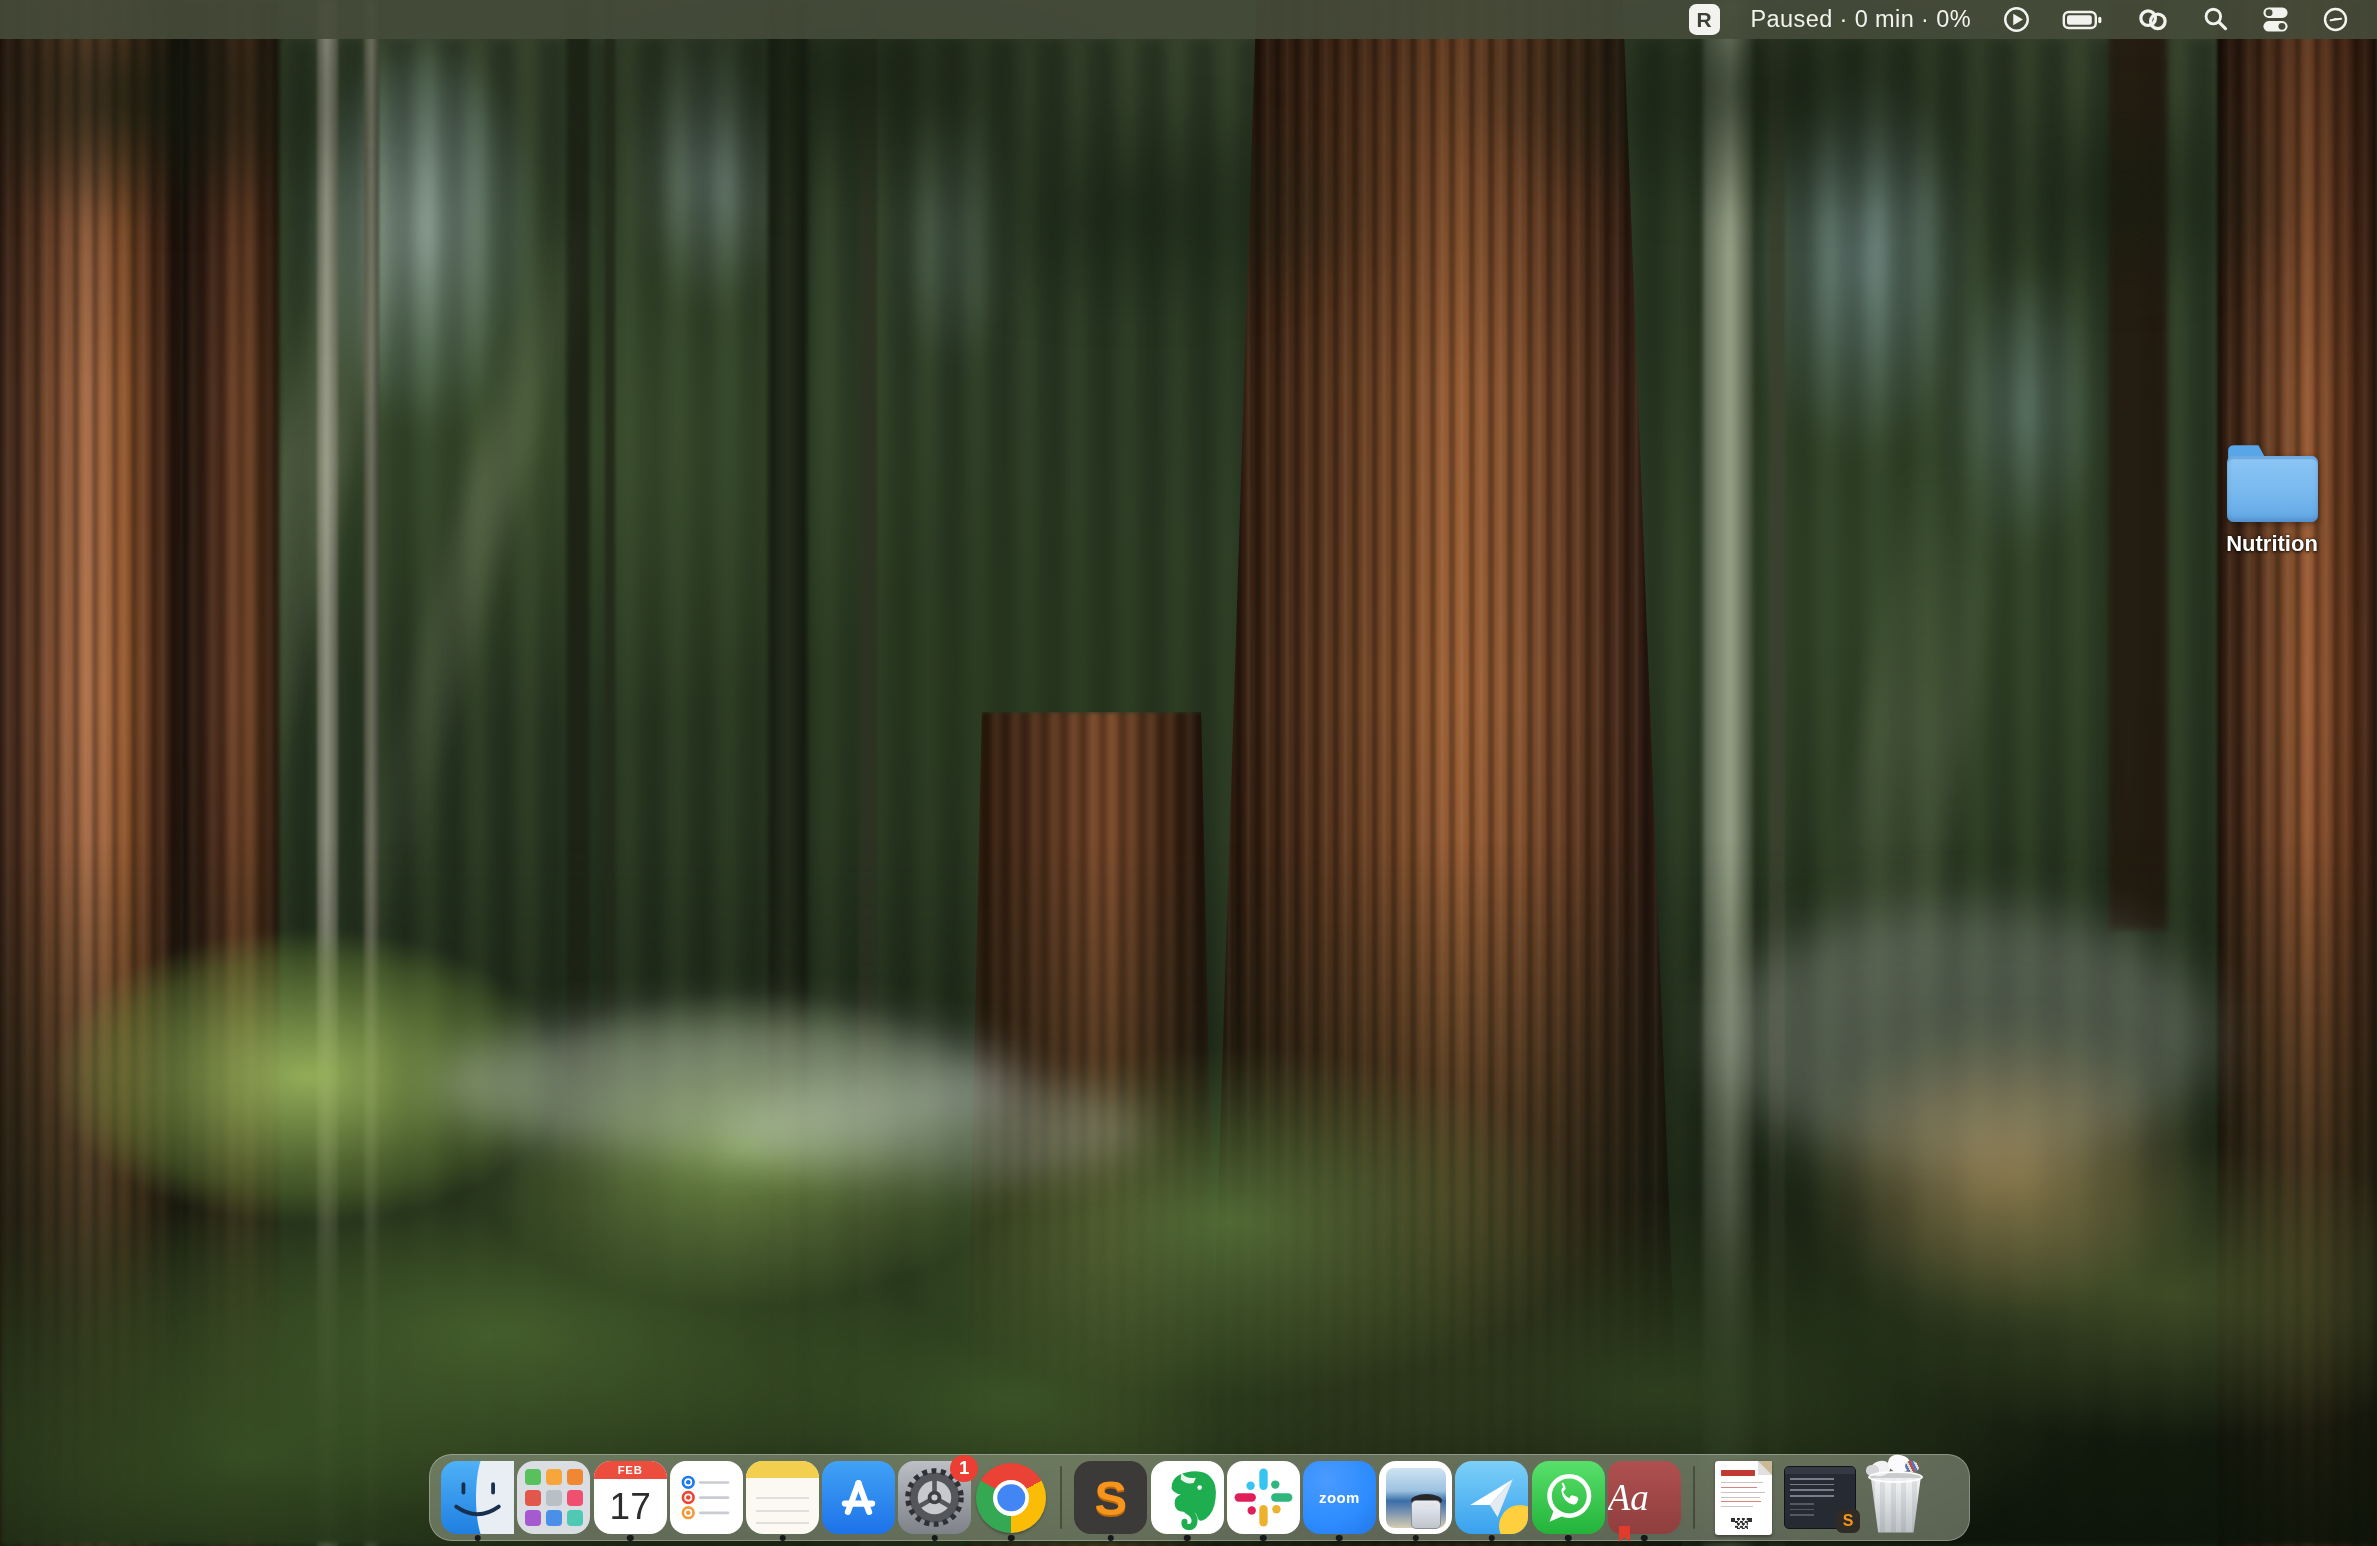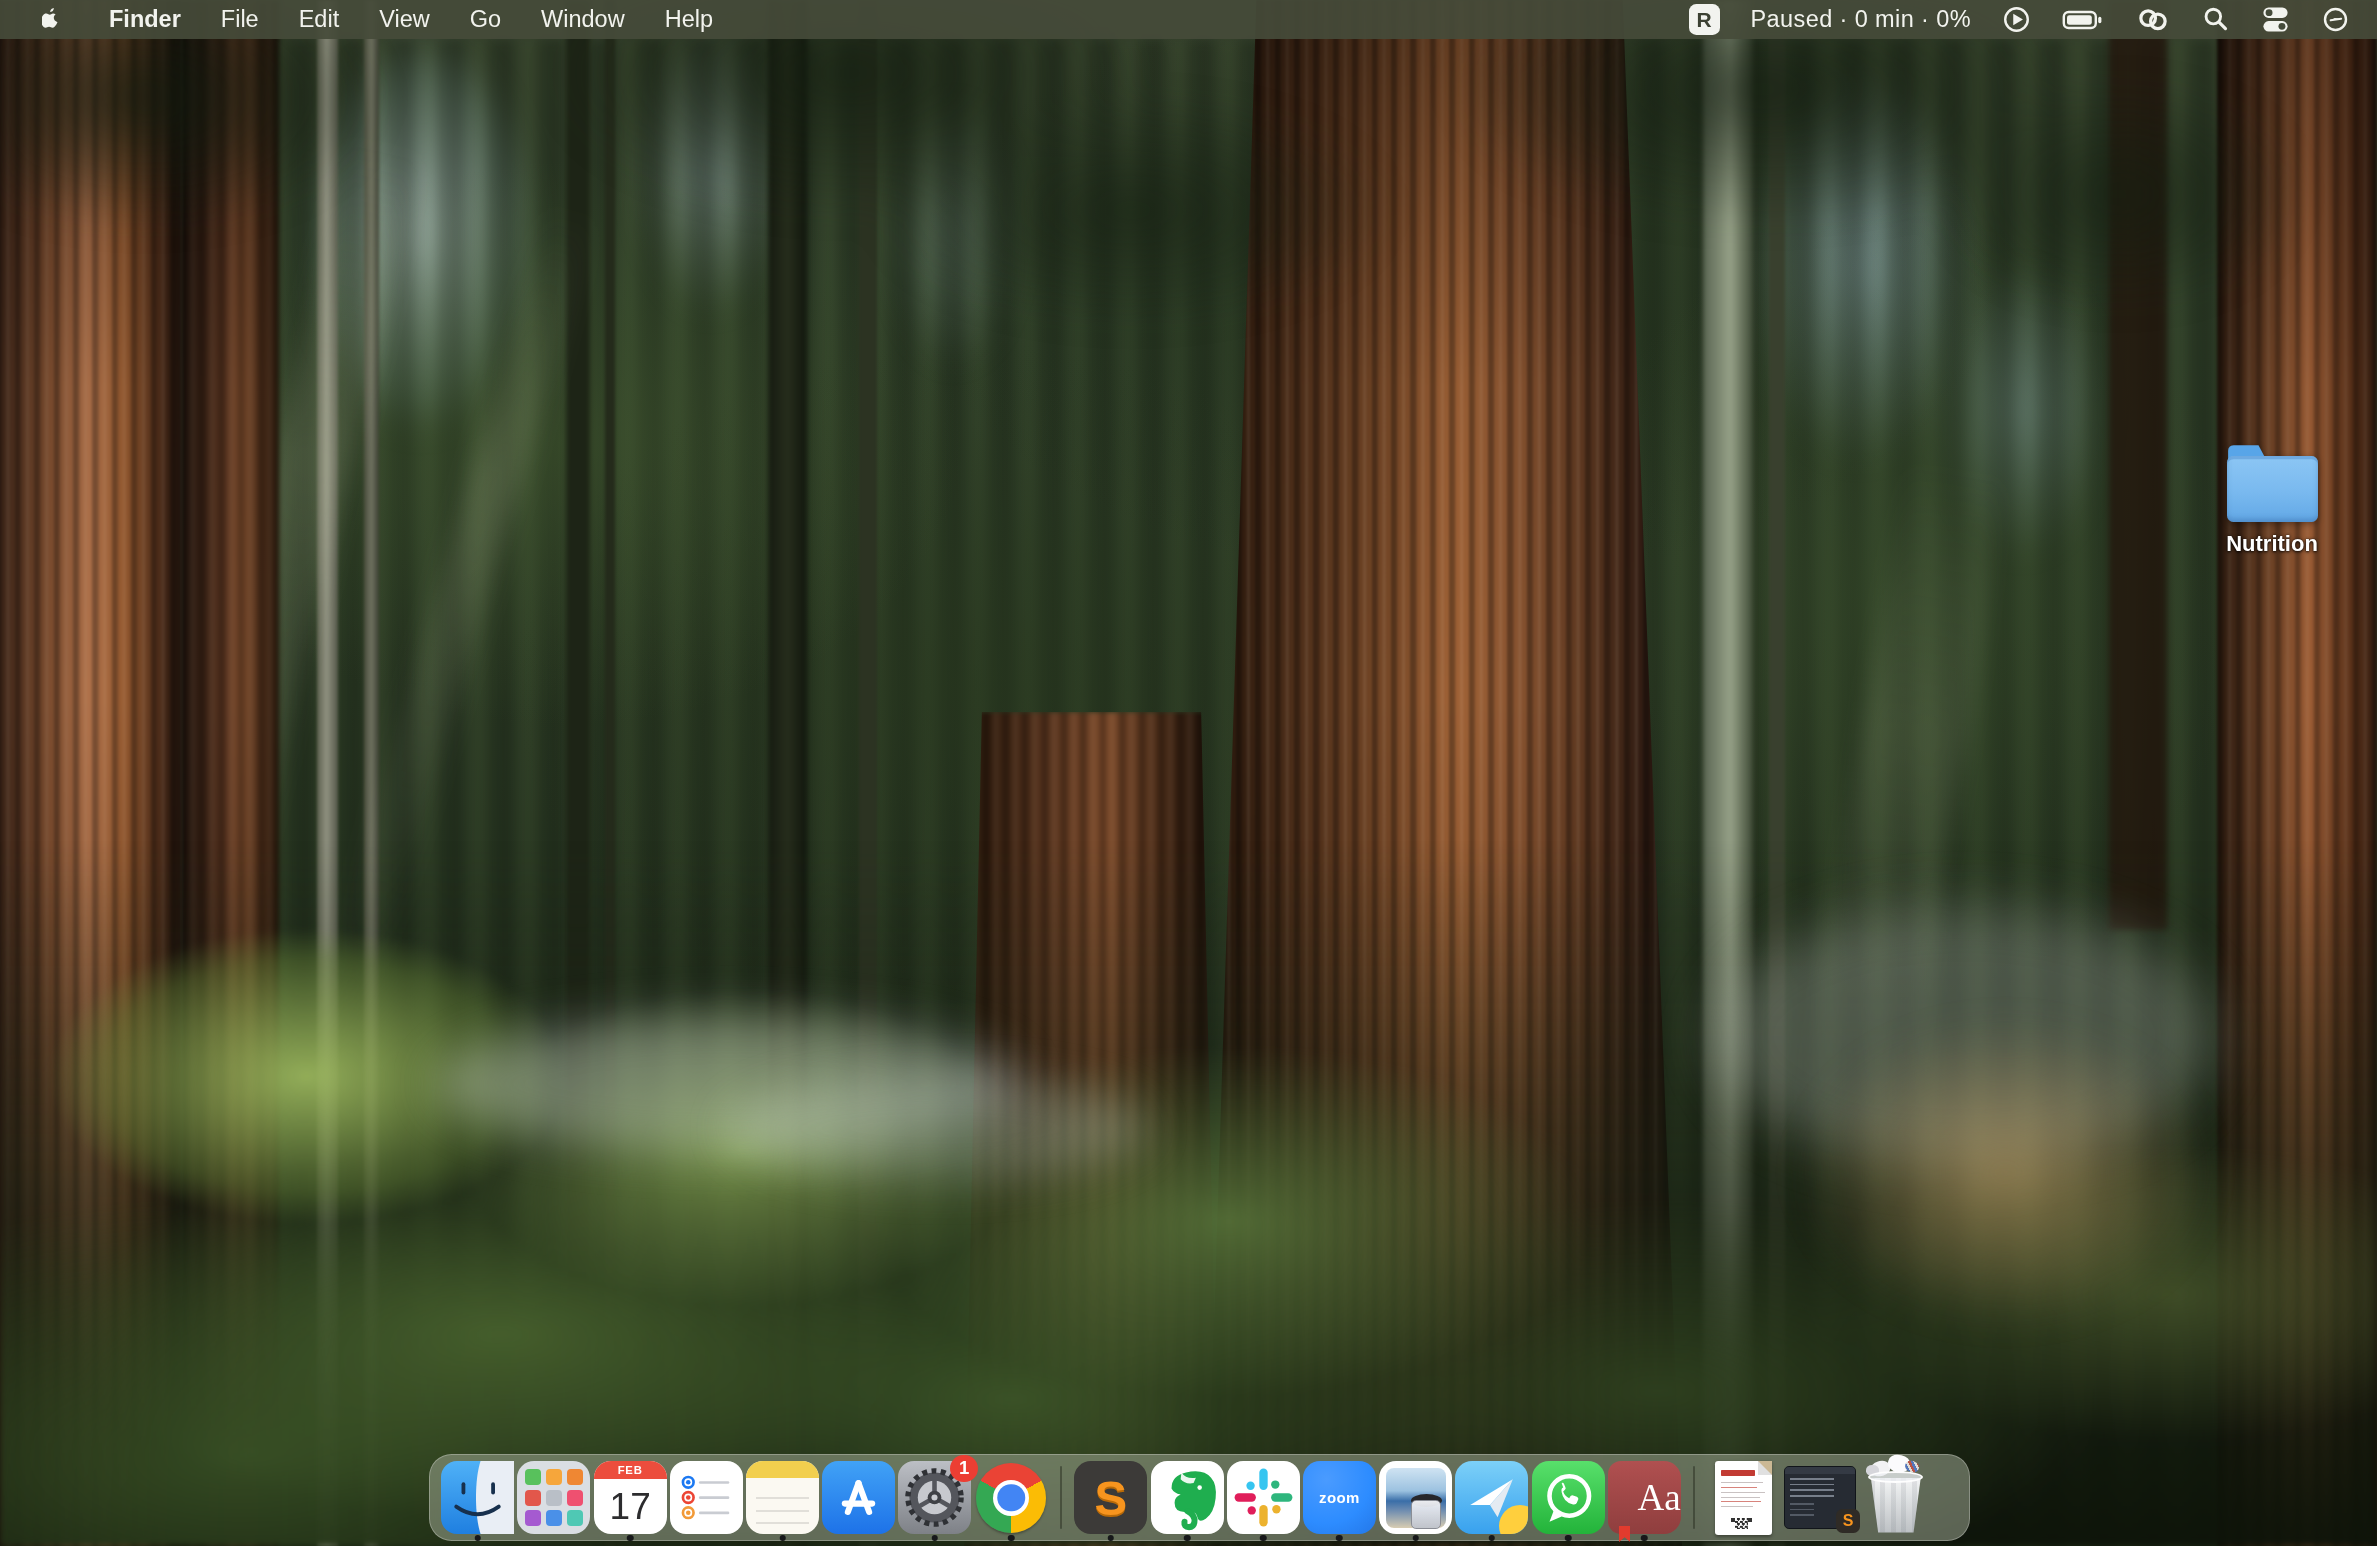--- a/index.html
+++ b/index.html
@@ -147,21 +147,21 @@
   .loupe-top{position:absolute;right:9.7px;bottom:27.5px;width:31px;height:13px;border-radius:50%;background:#27272b;}
   .loupe-body{position:absolute;right:11.3px;bottom:4.9px;width:27.5px;height:27.5px;border-radius:4.9px;
     background:linear-gradient(180deg,rgba(245,246,250,.95),rgba(190,195,205,.9));border:0.8px solid #8a8d95;}
   
   .spark{background:linear-gradient(180deg,#7cd0f8,#38a1ee);}
   .spark-sun{position:absolute;right:-13px;bottom:-13px;width:42px;height:42px;border-radius:50%;background:#ffcf3d;}
   
   .wapp{background:linear-gradient(180deg,#58e06b,#23b33a);display:flex;align-items:center;justify-content:center;}
   
   .dict{background:linear-gradient(180deg,#b05050,#8f3e3e);border-radius:13px 17px 17px 13px;display:flex;
-    align-items:center;justify-content:flex-end;}
+    align-items:center;justify-content:flex-start;font-style:italic;}
   .dict span{font-family:"Liberation Serif","DejaVu Serif",serif;color:#fff;font-size:37px;}
   .dict-mark{position:absolute;left:11.3px;bottom:-8px;width:11.3px;height:16px;background:#e23b2e;
     clip-path:polygon(0 0,100% 0,100% 100%,50% 70%,0 100%);}
   
   .pdf{width:57px;height:74px;background:#fff;border-radius:3.2px;position:relative;
     box-shadow:0 1.6px 3.2px rgba(0,0,0,.35);}
   .pdf-ear{position:absolute;top:0;right:0;width:0;height:0;border-top:14.6px solid #cbb894;
     border-left:14.6px solid rgba(0,0,0,.12);}
   .pdf-band{position:absolute;top:9.7px;left:5.7px;width:34px;height:5.7px;background:#c23b33;border-radius:0.8px;}
   .pdf-l{position:absolute;left:5.7px;height:1.6px;background:#c9c2c2;}
@@ -235,34 +235,20 @@
     </div>
   <div class="canopy"></div>
   <div class="foliage"></div>
   <div class="mist m1"></div>
   <div class="mist m2"></div>
   <div class="mist m3"></div>
   <div class="glow"></div>
 </div>
 
 <div id="menubar">
-  <div class="mb-left">
-    <span class="apple">
-      <svg width="21" height="24" viewBox="0 0 16 19">
-        <path fill="#f2f3ee" d="M11.3 0c.1 1-.3 2-.9 2.7-.6.7-1.6 1.3-2.6 1.2-.1-1 .4-2 1-2.6C9.4.6 10.5.1 11.3 0zM14.9 14c-.5 1.1-.7 1.6-1.3 2.5-.9 1.3-2.1 3-3.6 3-1.3 0-1.7-.9-3.4-.9-1.7 0-2.1.9-3.4.9-1.5 0-2.6-1.5-3.5-2.8C-2.2 13.1-.9 7.6 2 5.9c1.2-.7 2.8-.6 3.9.3.8.6 2 .6 2.8 0 1.1-.9 3-.9 4.4.3-1.1.7-1.9 1.9-1.8 3.4.1 1.8 1.3 3.2 3.6 4.1z" transform="scale(.8)"></path>
-      </svg>
-    </span>
-    <span class="mitem bold">Finder</span>
-    <span class="mitem">File</span>
-    <span class="mitem">Edit</span>
-    <span class="mitem">View</span>
-    <span class="mitem">Go</span>
-    <span class="mitem">Window</span>
-    <span class="mitem">Help</span>
-  </div>
   <div class="mb-right">
     <span class="rbadge">R</span>
     <span class="tracker">Paused · 0 min · 0%</span>
     <span class="sic">
       <svg width="29" height="29" viewBox="0 0 36 36">
           <circle cx="18" cy="18" r="14" fill="none" stroke="#f2f3ee" stroke-width="3"></circle>
           <polygon points="14,11 14,25 26,18" fill="#f2f3ee"></polygon>
         </svg>
     </span>
     <span class="sic">

